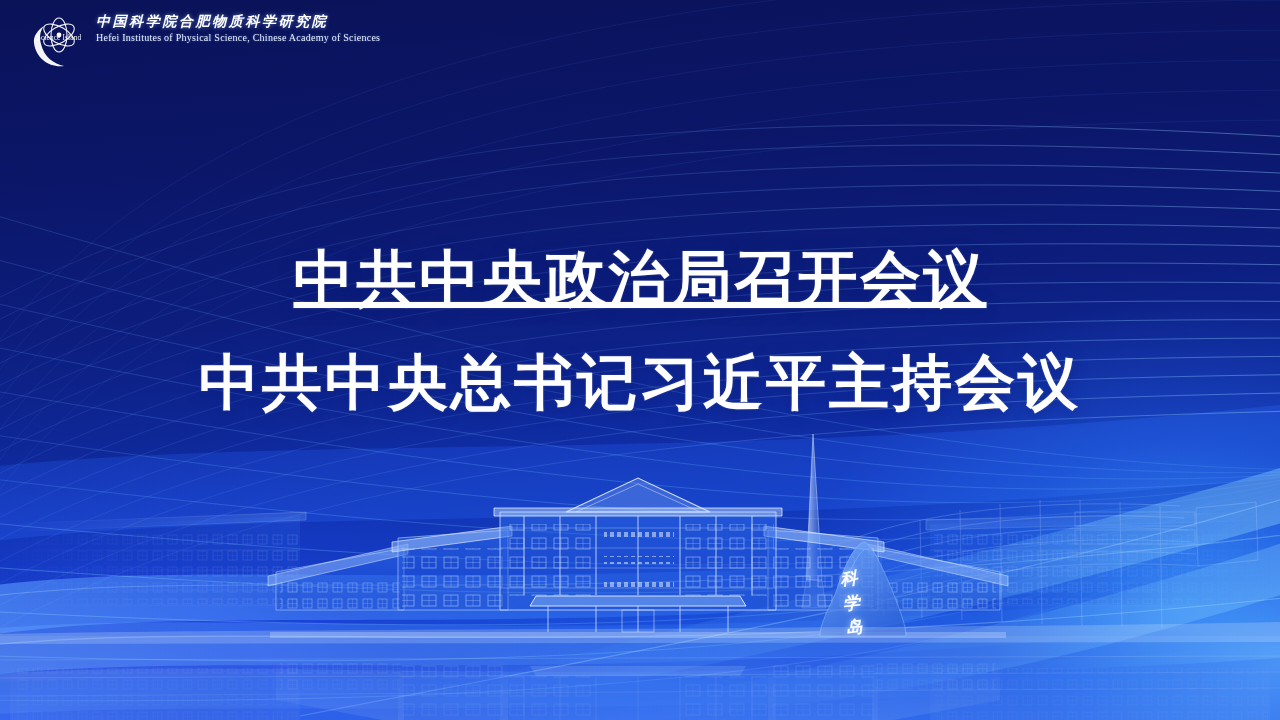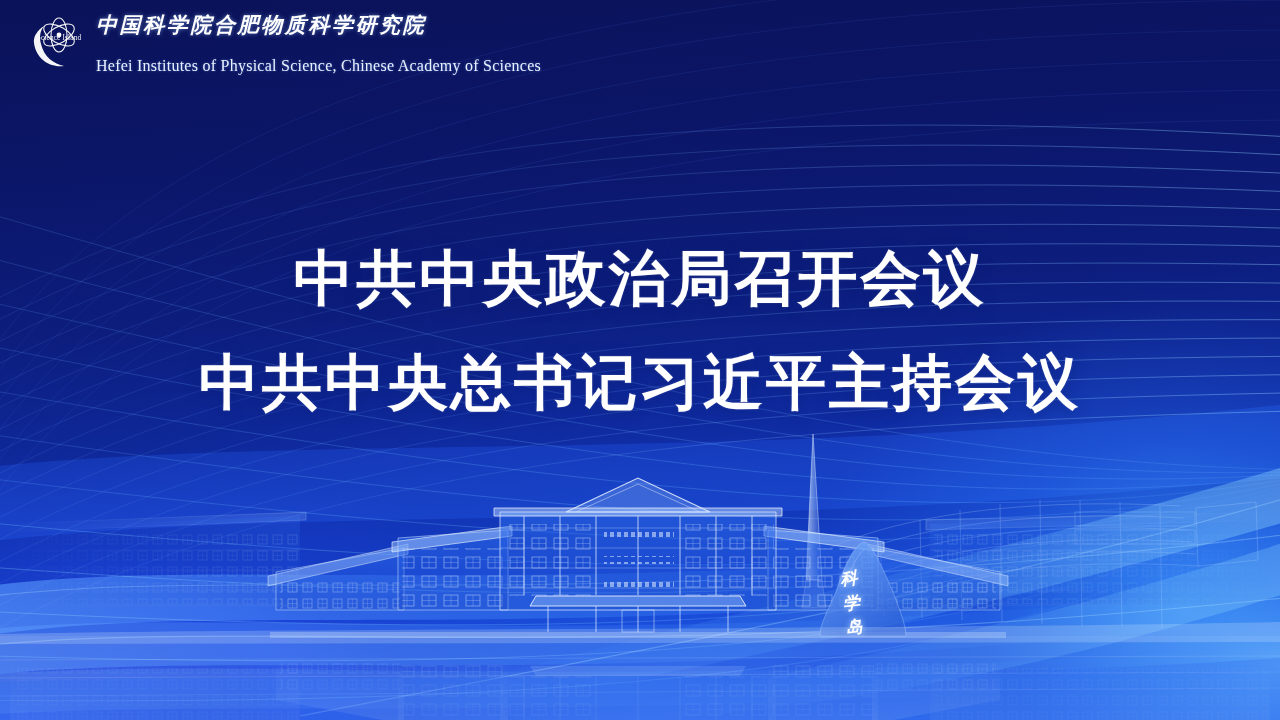--- a/index.html
+++ b/index.html
@@ -23,39 +23,39 @@
   
   .ribbons{ position:absolute; inset:0; pointer-events:none; mix-blend-mode:screen; }
   .ribbons svg{ width:100%; height:100%; display:block; }
 
   
   .header{ position:absolute; left:0; top:0; width:1280px; height:84px; }
   .logo-wrap{ position:absolute; left:28px; top:13px; display:flex; align-items:flex-start; }
   .logo-mark{ width:62px; height:56px; position:relative; flex:0 0 auto; }
   .logo-text{ margin-left:6px; }
   .logo-cn{
-    font-family:Liberation Serif, serif; color:#ffffff; font-size:21px;
+    font-family:Liberation Sans, sans-serif; color:#ffffff; font-size:14px;
     letter-spacing:2.6px; white-space:nowrap; font-weight:700;
     font-style:italic; line-height:1.15;
     text-shadow:0 0 4px rgba(160,200,255,.55);
   }
   .logo-en{
-    font-family:"Liberation Serif", serif; color:#e9f1ff; font-size:16px;
-    letter-spacing:.25px; white-space:nowrap; margin-top:20px; line-height:1.1;
+    font-family:"Liberation Serif", serif; color:#e9f1ff; font-size:10px;
+    letter-spacing:.25px; white-space:nowrap; margin-top:3px; line-height:1.1;
     text-shadow:0 0 3px rgba(120,170,255,.5);
   }
 
   
   .titles{ position:absolute; left:0; top:248px; width:1280px; text-align:center; }
   .title-line{
     color:#ffffff; font-weight:bold; white-space:nowrap;
     font-family:"DejaVu Sans","Liberation Sans", sans-serif;
     text-shadow:0 2px 14px rgba(10,30,120,.55), 0 0 2px rgba(255,255,255,.25);
   }
-  .title-1{ font-size:60px; letter-spacing:3px; line-height:1; }
+  .title-1{ font-size:60px; letter-spacing:3px; line-height:1;text-decoration:underline; }
   .title-2{ font-size:60px; letter-spacing:3px; line-height:1; margin-top:44px; }
 
   
   .campus{ position:absolute; left:0; bottom:0; width:1280px; height:300px; pointer-events:none; }
   .campus svg{ width:100%; height:100%; display:block; }
 
   
   .rock-text{
     position:absolute; left:843px; top:566px; width:34px;
     font-family:"Liberation Serif", serif; color:#ffffff; font-size:17px;

